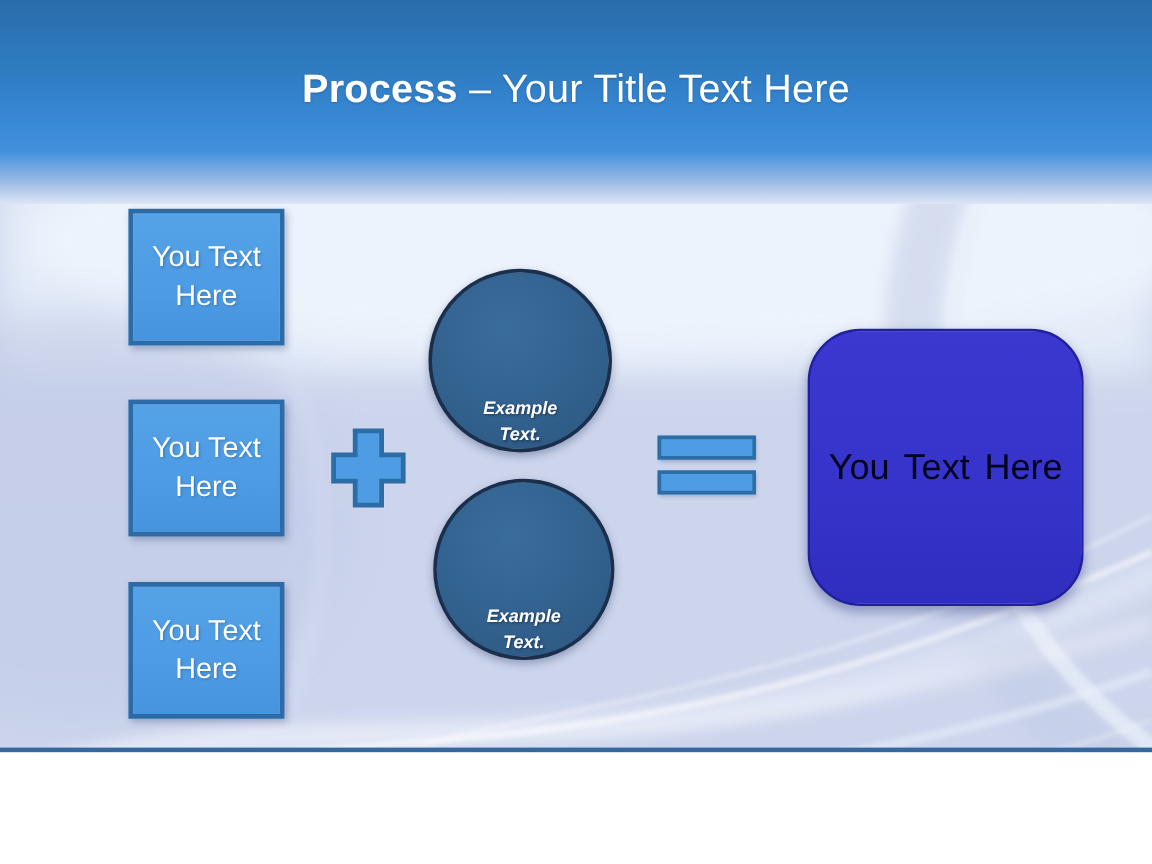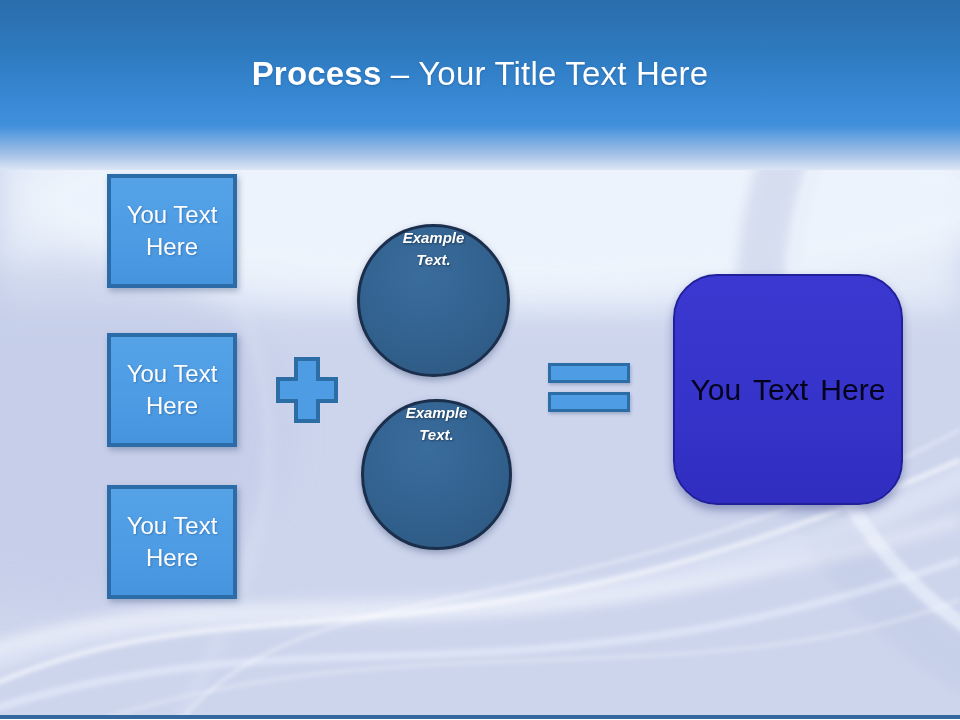--- a/index.html
+++ b/index.html
@@ -1,18 +1,18 @@
 <!DOCTYPE html>
 <html><head>
 <meta charset="utf-8">
 <style>
   html,body{margin:0;padding:0;}
   .slide{
     position:relative;
-    width:960px;height:719px;
+    width:960px;height:627px;
     overflow:hidden;
     font-family:"Liberation Sans", sans-serif;
     background:#CDD5ED;
   }
   .bg{position:absolute;inset:0;}
   
   .header{
     position:absolute;left:0;top:0;width:960px;height:170px;
     background:linear-gradient(180deg,
       #2A6DAB 0%, #2F7CC2 35%, #3889D6 60%, #4290DC 74%,
@@ -51,21 +51,21 @@
     background:#4D9CE4;border:3px solid #2C6DA6;box-sizing:border-box;
     box-shadow:1px 2px 3px rgba(50,70,115,.3);
   }
   .eq-top{top:0;} .eq-bottom{top:29px;}
   
   .circle{
     position:absolute;border-radius:50%;
     background:radial-gradient(circle at 42% 32%,#3A6C9C 0%,#32618E 55%,#2B577F 100%);
     border:3px solid #1B2F4D;
     box-sizing:border-box;
-    display:flex;align-items:flex-start;justify-content:center;
+    display:flex;align-items:flex-end;justify-content:center;
     box-shadow:0 3px 7px rgba(25,45,85,.35);
   }
   .c1{left:357px;top:224px;width:153px;height:153px;}
   .c2{left:361px;top:399px;width:151px;height:151px;}
   .circle .c-label{
     color:#FFFFFF;font-size:15px;line-height:22px;
     font-weight:700;font-style:italic;text-align:center;
     width:82px;
     text-shadow:1px 1px 2px rgba(10,25,45,.5);
   }

